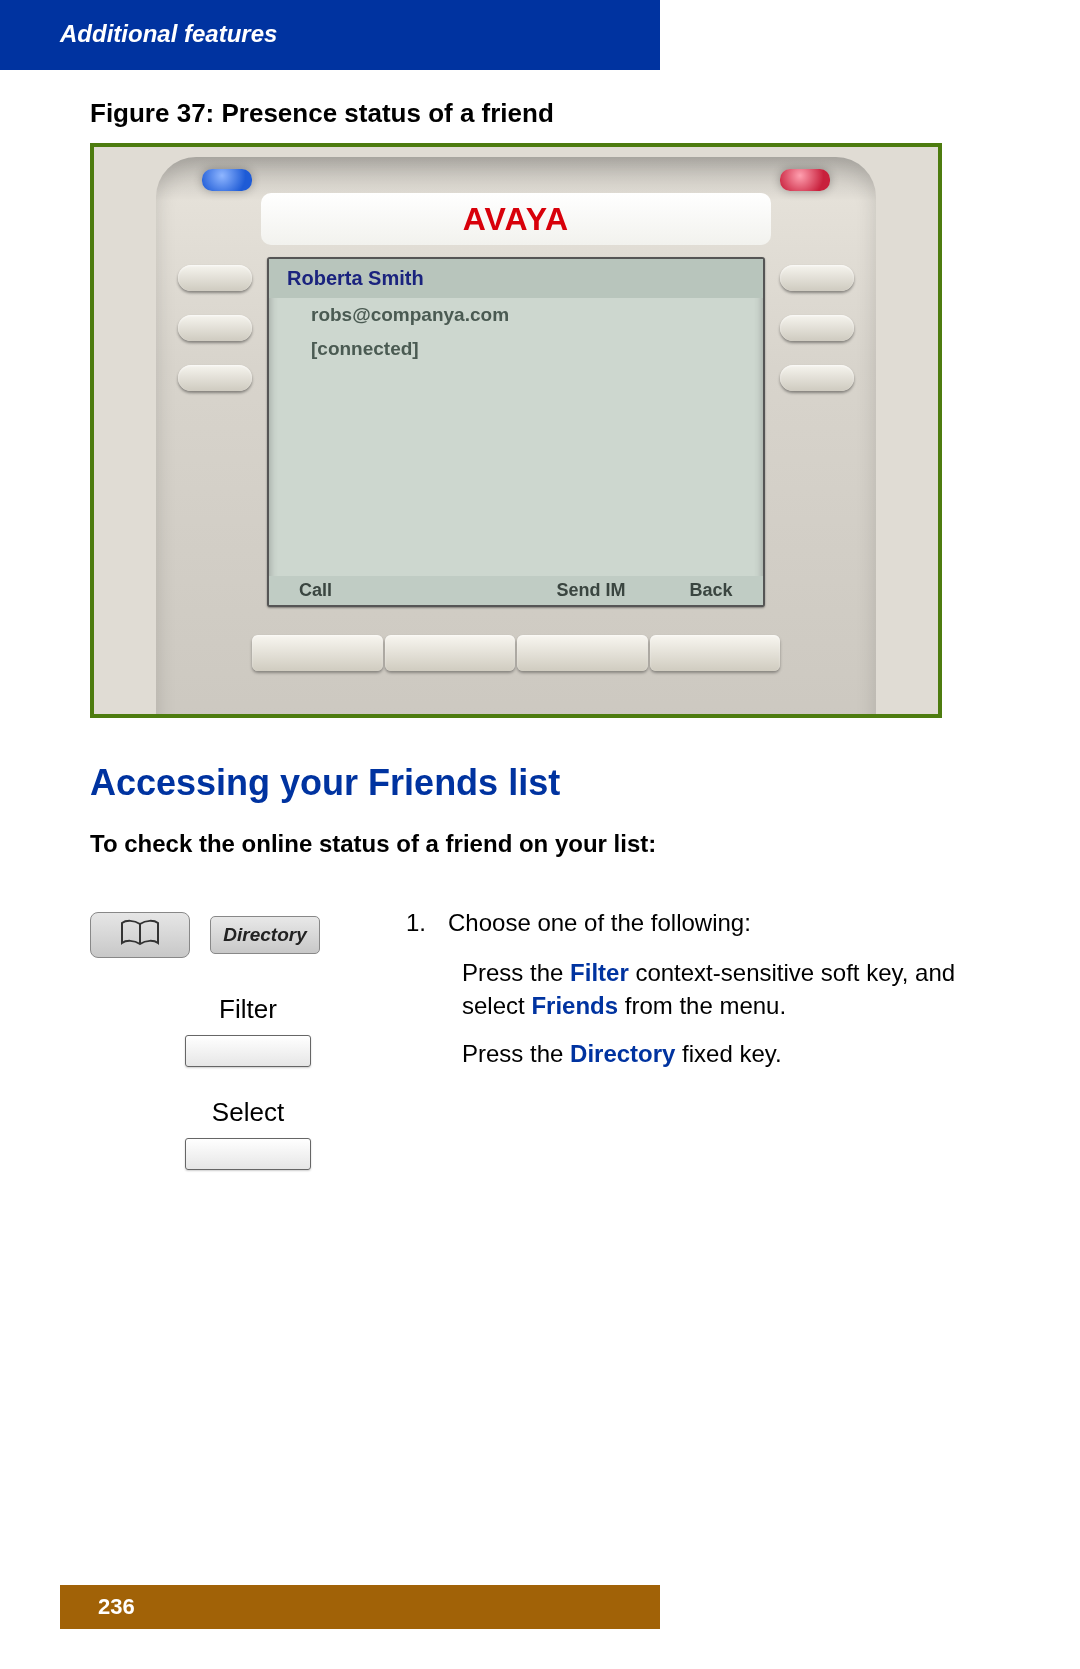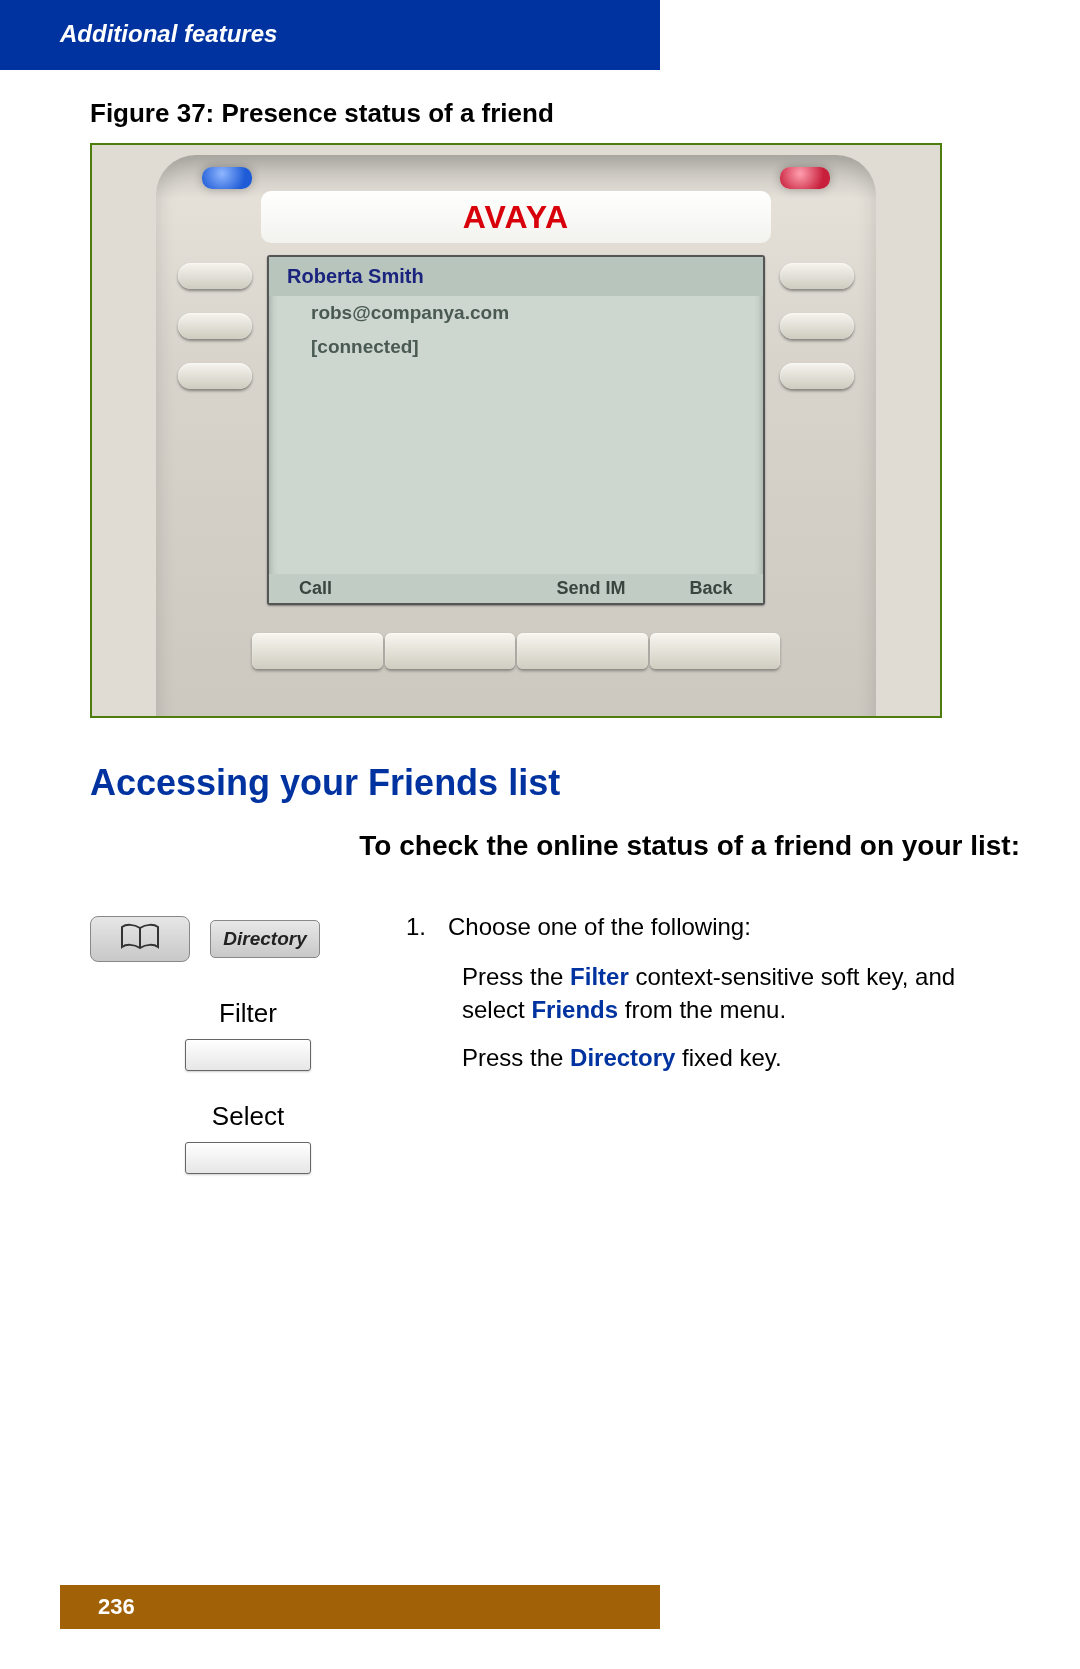--- a/index.html
+++ b/index.html
@@ -21,21 +21,21 @@
     }
     .content {
       padding: 28px 60px 0 90px;
     }
     .figure-caption {
       font-weight: bold;
       font-size: 26px;
       margin-bottom: 14px;
     }
     .figure-box {
-      border: 2px solid #4d7c0f;
+      border: 4px solid #4d7c0f;
       width: 852px;
       height: 575px;
       position: relative;
       overflow: hidden;
       background: #e0dcd4;
     }
     .phone-body {
       position: absolute;
       top: 10px;
       left: 50%;
@@ -164,23 +164,22 @@
     }
     .section-heading {
       color: #0033a0;
       font-size: 36px;
       font-weight: bold;
       margin-top: 44px;
       margin-bottom: 26px;
     }
     .subheading {
       font-weight: bold;
-      font-size: 28px;
+      font-size: 24px;
       margin-bottom: 48px;
-      text-align: right;
     }
     .instruction-row {
       display: flex;
       gap: 0;
     }
     .left-col {
       width: 316px;
       padding-top: 6px;
     }
     .key-row {

